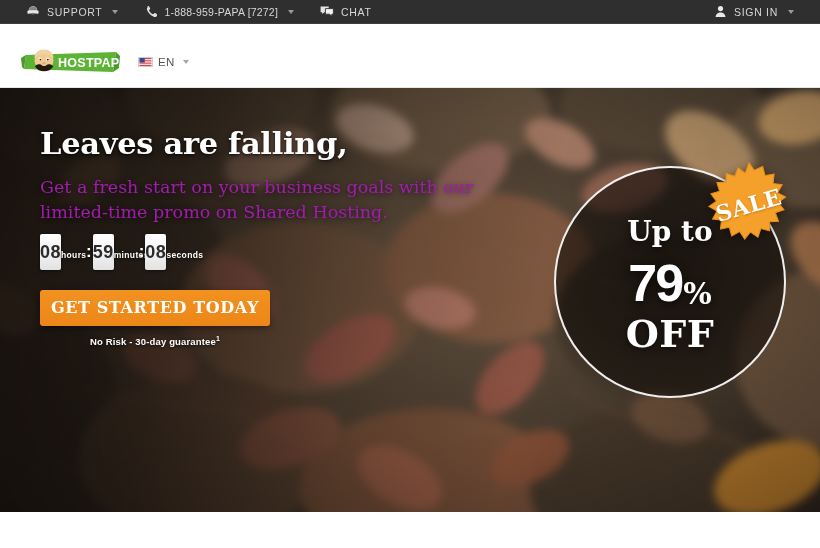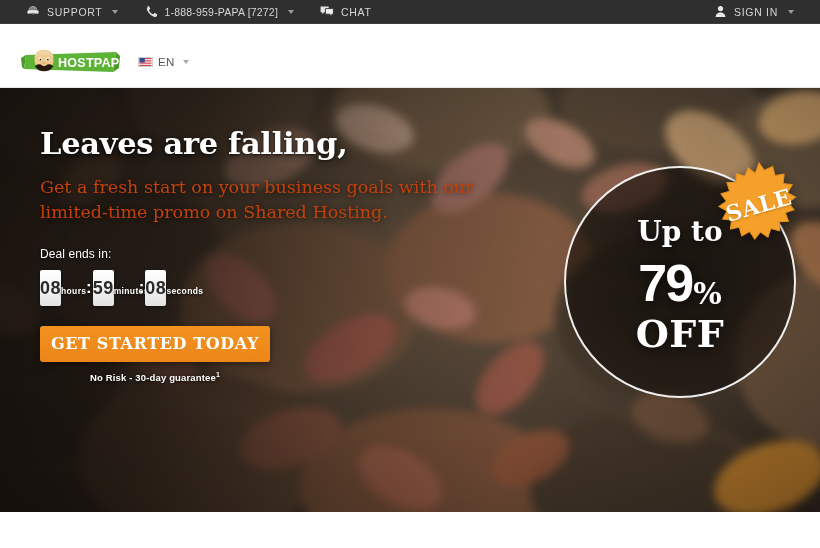--- a/index.html
+++ b/index.html
@@ -75,21 +75,21 @@
   .hero-content { position:absolute; left:40px; top:36px; width:520px; z-index:4; }
   .h1 {
     font-family:"DejaVu Serif", serif;
     color:#ffffff; font-size:30.5px; line-height:38px; font-weight:bold;
     letter-spacing:-.3px;
     text-shadow:0 2px 6px rgba(0,0,0,.58), 0 1px 2px rgba(0,0,0,.5);
   }
   .h1 .l2 { display:block; }
   .sub {
     font-family:"DejaVu Serif", serif;
-    color:#c2410c; font-size:17.5px; line-height:25px; margin-top:13px; font-weight:normal;
+    color:#a21caf; font-size:17.5px; line-height:25px; margin-top:13px; font-weight:normal;
     text-shadow:0 1px 5px rgba(0,0,0,.6);
   }
   .sub .l2 { display:block; }
 
   .deal-label {
     color:#ffffff; font-size:12px; margin-top:22px; letter-spacing:.1px;
     text-shadow:0 1px 3px rgba(0,0,0,.7);
   }
   .timer { display:flex; align-items:flex-start; margin-top:9px; }
   .tunit { display:flex; flex-direction:row; align-items:center; width:45px; }
@@ -121,21 +121,21 @@
     box-shadow:0 2px 6px rgba(0,0,0,.4);
   }
   .norisk {
     margin-top:9px; text-align:center; width:230px;
     color:#ffffff; font-size:9.5px; font-weight:bold; letter-spacing:.15px;
     text-shadow:0 1px 3px rgba(0,0,0,.8);
   }
   .norisk sup { font-size:7px; }
 
   
-  .promo { position:absolute; right:24px; top:78px; width:232px; height:232px; z-index:5; }
+  .promo { position:absolute; right:34px; top:78px; width:232px; height:232px; z-index:5; }
   .promo-ring {
     position:absolute; inset:0; border-radius:50%;
     border:2px solid rgba(255,255,255,.93);
     background: radial-gradient(circle at 48% 45%, rgba(10,7,5,.70) 0%, rgba(14,10,7,.58) 60%, rgba(18,13,9,.46) 100%);
     display:flex; flex-direction:column; align-items:center; justify-content:center;
   }
   .upto {
     font-family:"DejaVu Serif", serif; color:#ffffff; font-weight:bold;
     font-size:28px; line-height:30px; margin-top:6px;
     text-shadow:0 2px 6px rgba(0,0,0,.6);
@@ -338,21 +338,20 @@
 
     <div class="hero-content">
       <div class="h1">
         <span>Leaves are falling,</span>
       </div>
       <div class="sub">
         <span>Get a fresh start on your business goals with our</span>
         <span class="l2">limited-time promo on Shared Hosting.</span>
       </div>
 
-      <div class="deal-label">Deal ends in:</div>
 
       <div class="timer">
         <div class="tunit">
           <div class="tbox">08</div>
           <div class="tname">hours</div>
         </div>
         <div class="tsep">:</div>
         <div class="tunit">
           <div class="tbox">59</div>
           <div class="tname">minutes</div>

